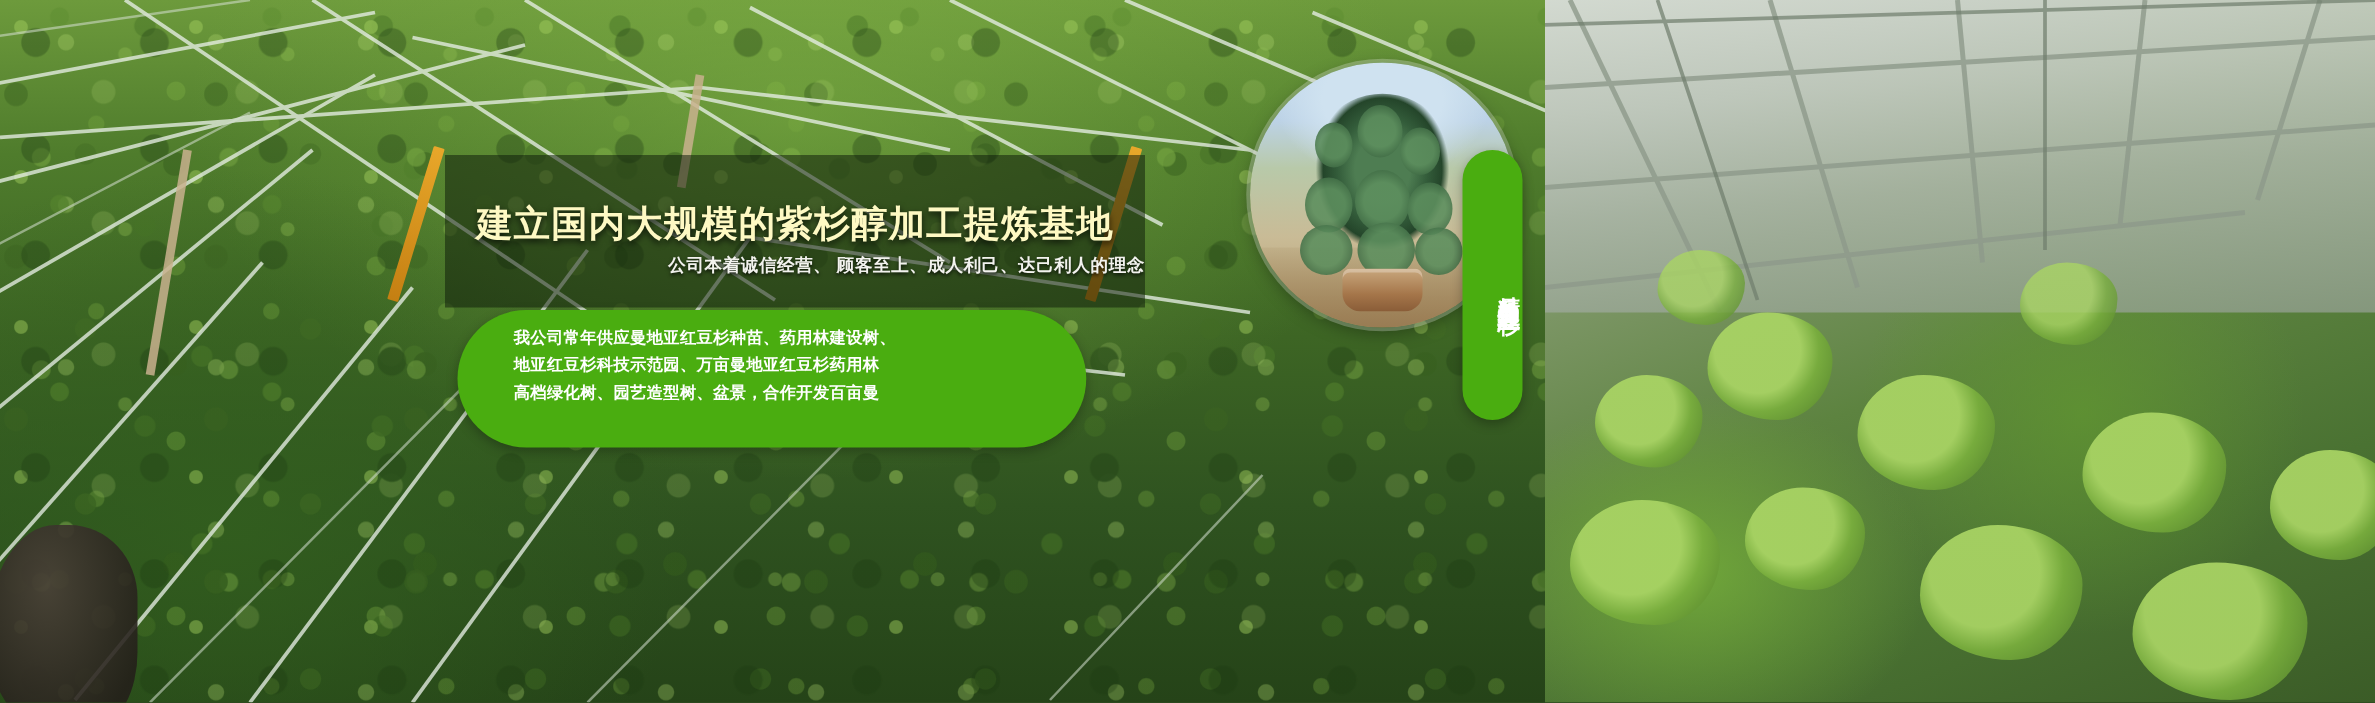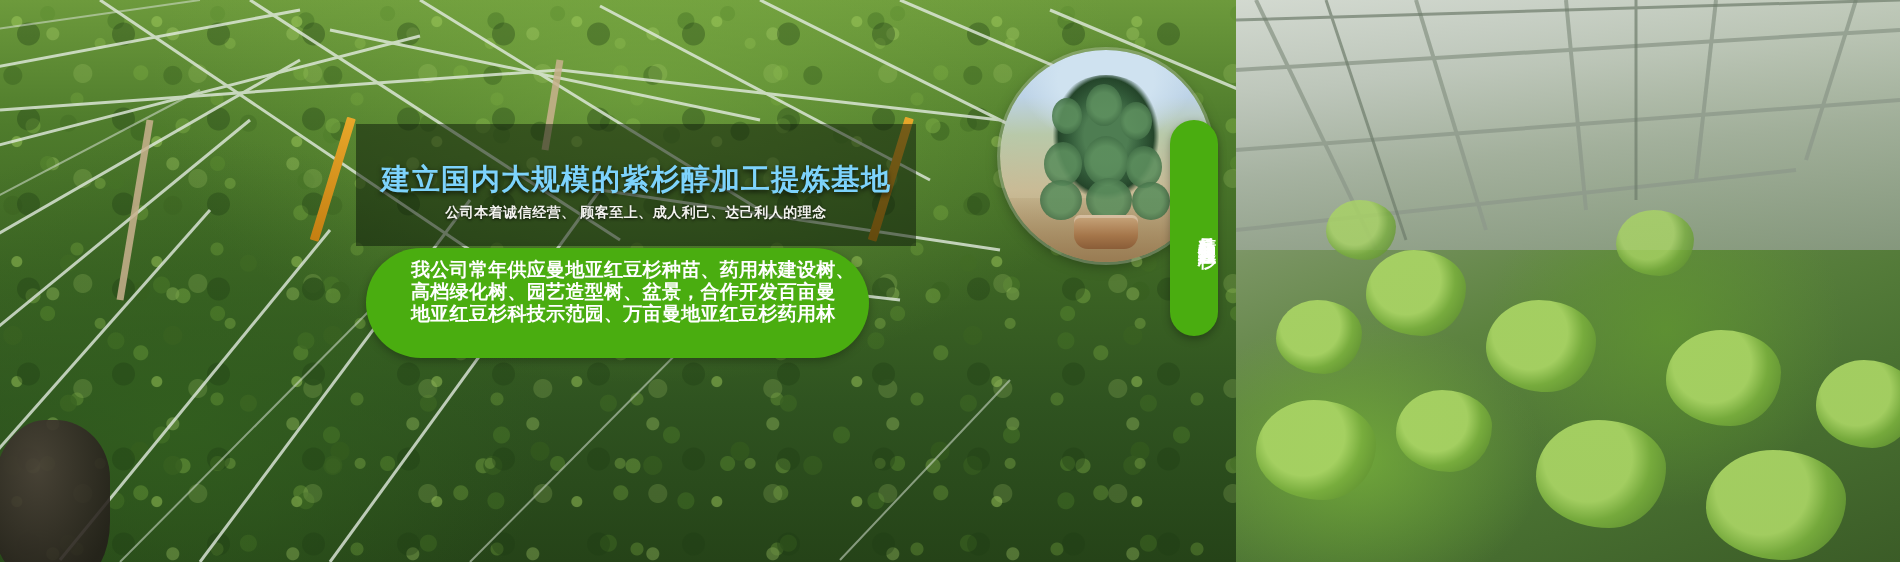--- a/index.html
+++ b/index.html
@@ -82,43 +82,43 @@
   }
   .slash{
     position:absolute;width:9px;border-radius:1px;
     background:linear-gradient(180deg,#e8a72a,#c47f12);
   }
   .slash-l{left:347px;top:118px;height:128px;transform:rotate(17deg);transform-origin:top center;}
   .slash-r{left:905px;top:118px;height:128px;transform:rotate(17deg);transform-origin:top center;}
 
   .headline{
     position:absolute;left:356px;top:160px;width:560px;
-    text-align:center;color:#7dd3fc;
+    text-align:center;color:#fef9c3;
     font-size:29px;font-weight:bold;letter-spacing:1px;
     text-shadow:0 2px 5px rgba(0,0,0,.75);
     white-space:nowrap;
   }
   .subhead{
     position:absolute;left:356px;top:204px;width:560px;
-    text-align:center;color:#f2f2ee;
+    text-align:right;color:#f2f2ee;
     font-size:14px;font-weight:bold;letter-spacing:.5px;
     text-shadow:0 1px 3px rgba(0,0,0,.8);
     white-space:nowrap;
   }
 
   
   .green-box{
     position:absolute;left:366px;top:248px;width:503px;height:110px;
     background:#4aad10;
     border-radius:55px;
     box-shadow:0 3px 9px rgba(0,0,0,.28);
   }
   .green-box-text{
     position:absolute;left:45px;top:11px;width:420px;
-    color:#ffffff;font-size:19px;font-weight:bold;line-height:22px;
+    color:#ffffff;font-size:13px;font-weight:bold;line-height:22px;
     letter-spacing:.3px;
   }
   .green-box-text div{white-space:nowrap;}
 
   
   .circle-photo{
     position:absolute;left:1000px;top:50px;width:212px;height:212px;
     border-radius:50%;overflow:hidden;
     box-shadow:0 0 0 3px rgba(255,255,255,.25),0 4px 14px rgba(0,0,0,.35);
     background:
@@ -253,22 +253,22 @@
   <div class="slash slash-l"></div>
   <div class="slash slash-r"></div>
 
   <div class="dark-band"></div>
   <div class="headline">建立国内大规模的紫杉醇加工提炼基地</div>
   <div class="subhead">公司本着诚信经营、 顾客至上、成人利己、达己利人的理念</div>
 
   <div class="green-box">
     <div class="green-box-text">
       <div>我公司常年供应曼地亚红豆杉种苗、药用林建设树、</div>
+      <div>地亚红豆杉科技示范园、万亩曼地亚红豆杉药用林</div>
       <div>高档绿化树、园艺造型树、盆景，合作开发百亩曼</div>
-      <div>地亚红豆杉科技示范园、万亩曼地亚红豆杉药用林</div>
     </div>
   </div>
 
   <div class="circle-photo">
     <div class="cp-ground"></div>
     <div class="cp-tree"></div>
     <div class="cp-needle" style="left:52px;top:48px;width:30px;height:36px;"></div>
     <div class="cp-needle" style="left:86px;top:34px;width:36px;height:42px;"></div>
     <div class="cp-needle" style="left:120px;top:52px;width:32px;height:38px;"></div>
     <div class="cp-needle" style="left:44px;top:92px;width:38px;height:44px;"></div>

